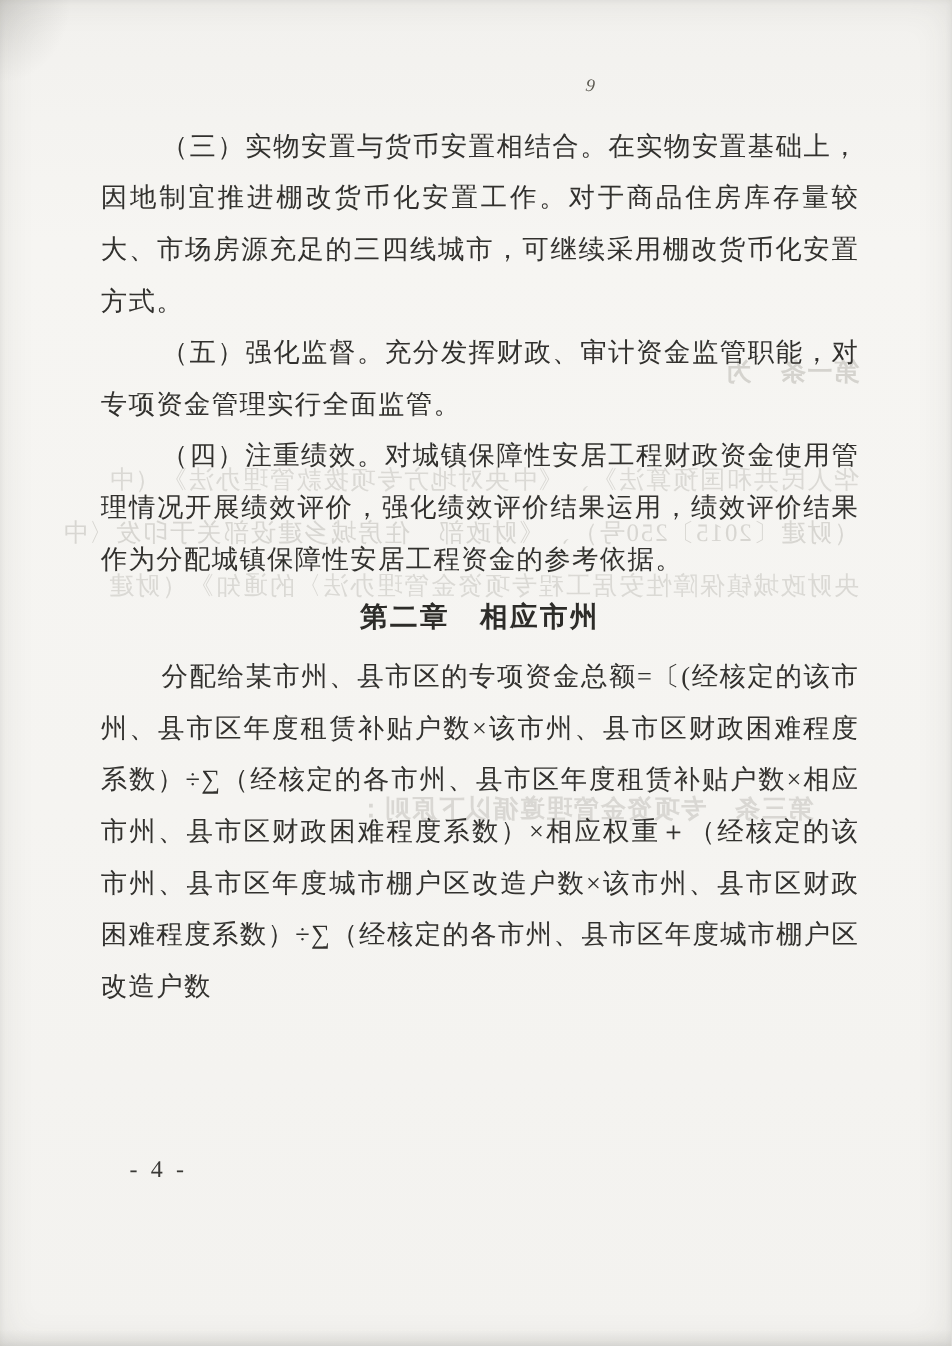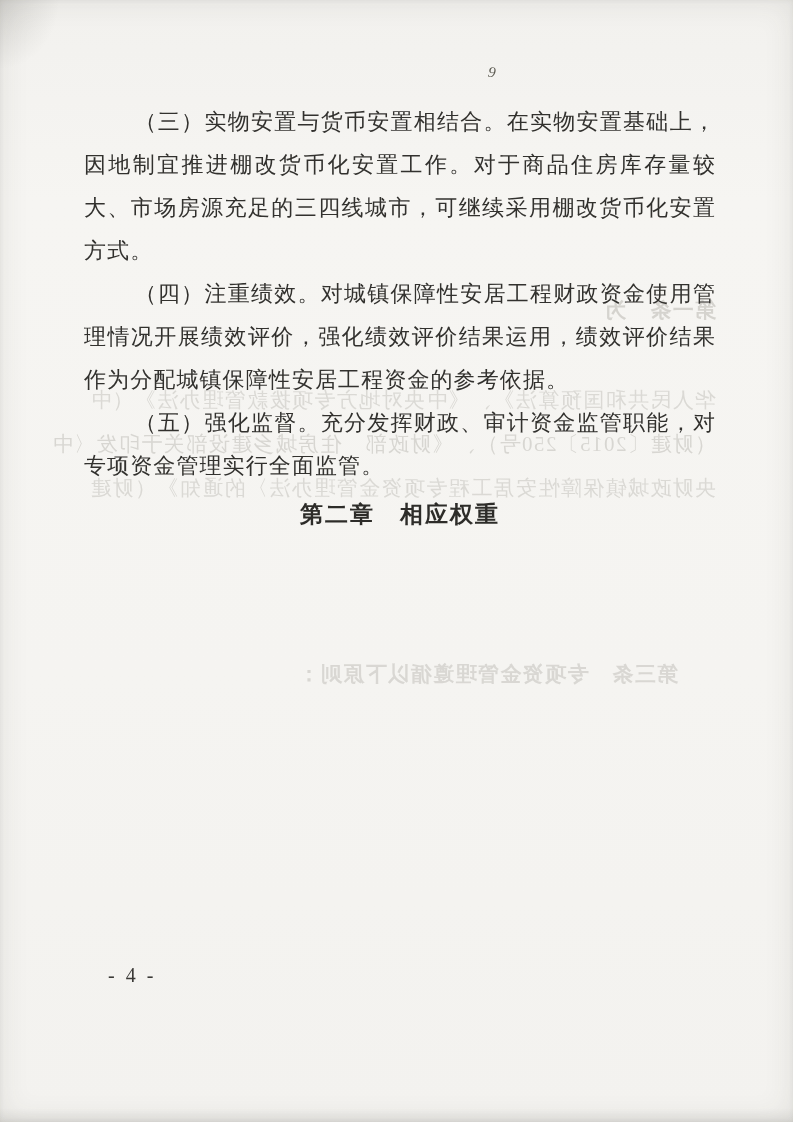--- a/index.html
+++ b/index.html
@@ -120,25 +120,26 @@
   <div class="bleed bleed-3">（财建〔2015〕250号）、《财政部　住房城乡建设部关于印发〈中</div>
   <div class="bleed bleed-4">央财政城镇保障性安居工程专项资金管理办法〉的通知》（财建</div>
   <div class="bleed bold bleed-5">第三条　专项资金管理遵循以下原则：</div>
 
   <div class="stray-mark">9</div>
 
   <div class="content">
 
     <p class="para">（三）实物安置与货币安置相结合。在实物安置基础上，因地制宜推进棚改货币化安置工作。对于商品住房库存量较大、市场房源充足的三四线城市，可继续采用棚改货币化安置方式。</p>
 
+    <p class="para">（五）强化监督。充分发挥财政、审计资金监管职能，对专项资金管理实行全面监管。</p>
+
     <p class="para">（四）注重绩效。对城镇保障性安居工程财政资金使用管理情况开展绩效评价，强化绩效评价结果运用，绩效评价结果作为分配城镇保障性安居工程资金的参考依据。</p>
 
-    <p class="para">（五）强化监督。充分发挥财政、审计资金监管职能，对专项资金管理实行全面监管。</p>
-
-    <h2 class="chapter-heading">第二章　相应权重</h2>
+    <h2 class="chapter-heading">第二章　相应市州</h2>
 
 
+    <p class="para">分配给某市州、县市区的专项资金总额=〔(经核定的该市州、县市区年度租赁补贴户数×该市州、县市区财政困难程度系数）÷∑（经核定的各市州、县市区年度租赁补贴户数×相应市州、县市区财政困难程度系数）×相应权重＋（经核定的该市州、县市区年度城市棚户区改造户数×该市州、县市区财政困难程度系数）÷∑（经核定的各市州、县市区年度城市棚户区改造户数</p>
 
   </div>
 
   <div class="page-number">- 4 -</div>
 
 </div>
 
 </body></html>

